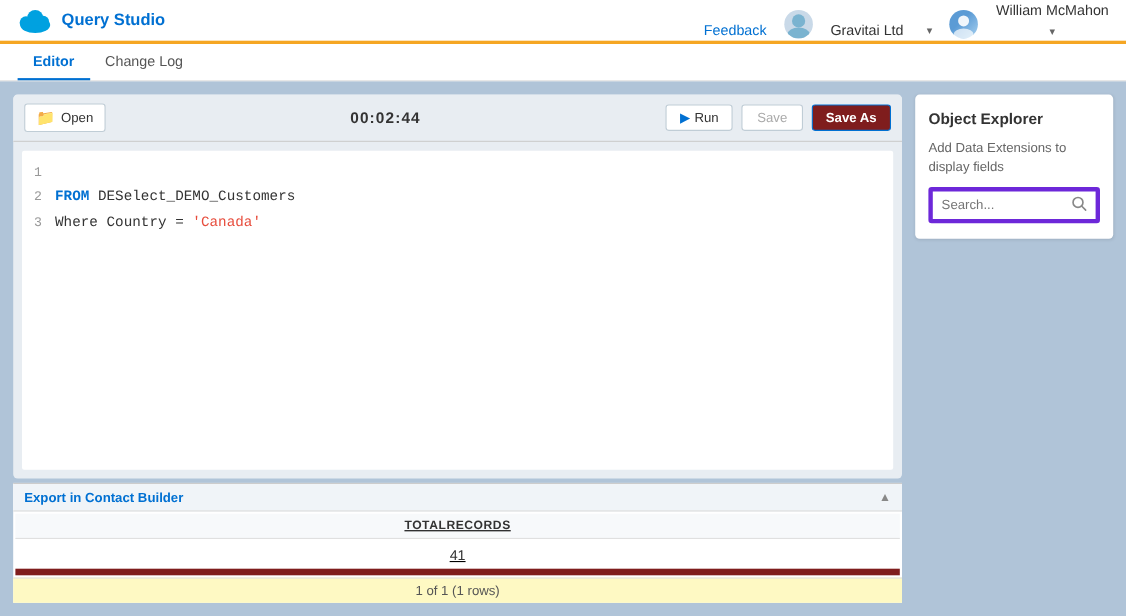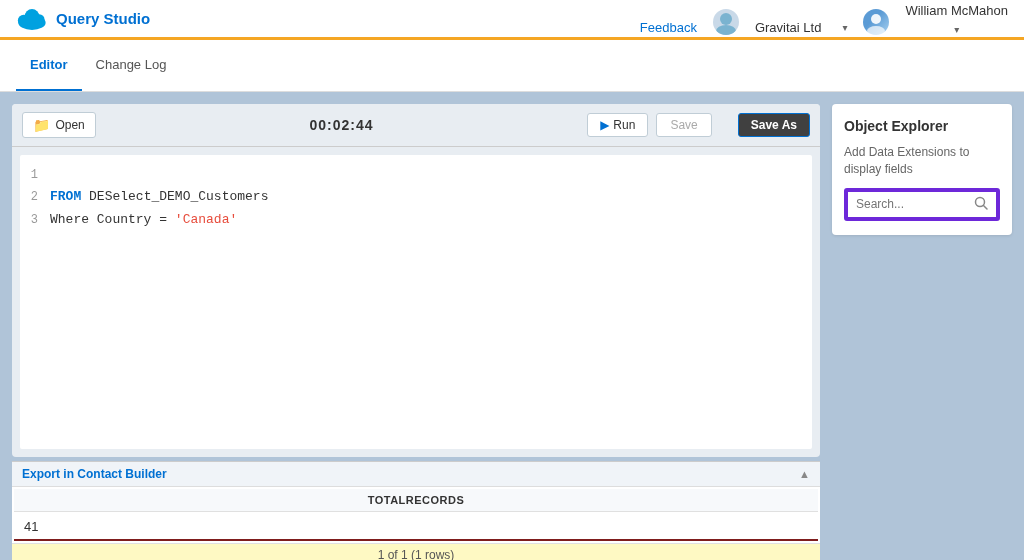--- a/index.html
+++ b/index.html
@@ -85,21 +85,21 @@
       color: #666;
     }
 
     
     .tab-bar {
       background: #fff;
       border-bottom: 1px solid #ddd;
       display: flex;
       align-items: flex-end;
       padding: 0 16px;
-      height: 52px;
+      height: 34px;
     }
     .tab {
       padding: 6px 14px;
       font-size: 13px;
       cursor: pointer;
       border-bottom: 2px solid transparent;
       color: #555;
       height: 100%;
       display: flex;
       align-items: center;
@@ -189,29 +189,28 @@
     .save-btn {
       background: #fff;
       border: 1px solid #c0cdd6;
       border-radius: 3px;
       padding: 4px 13px;
       font-size: 12px;
       cursor: pointer;
       color: #aaa;
     }
     .save-as-btn {
-      background: #404040;
+      background: #7f1d1d;
       border: 1px solid #0070d2;
       border-radius: 3px;
       padding: 4px 12px;
       font-size: 12px;
       cursor: pointer;
       color: #fff;
       font-weight: 600;
-      margin-left: 18px;
     }
 
     
     .code-editor {
       background: #fff;
       flex: 1;
       padding: 10px 0;
       font-family: 'Courier New', monospace;
       font-size: 13px;
       overflow: auto;
@@ -258,36 +257,38 @@
       align-items: center;
       gap: 37px;
     }
     .results-scroll-up {
       font-size: 11px;
       color: #888;
       cursor: pointer;
     }
     .results-table {
       width: 100%;
+      text-decoration: underline;
     }
     .results-col-header {
       background: #f7f9fb;
       border-bottom: 1px solid #e0e0e0;
       padding: 5px 10px;
       font-size: 11px;
       font-weight: 700;
       color: #333;
       text-transform: uppercase;
       letter-spacing: 0.5px;
     }
     .results-cell {
       padding: 5px 10px;
       font-size: 13px;
       color: #333;
-      border-bottom: 2px solid #7f1d1d;
+      border-bottom: 6px solid #7f1d1d;
+      text-align: center;
     }
     .results-footer {
       text-align: center;
       padding: 4px;
       font-size: 12px;
       color: #555;
       background: #fef9c3;
       border-top: 1px solid #e0e0e0;
     }
 

